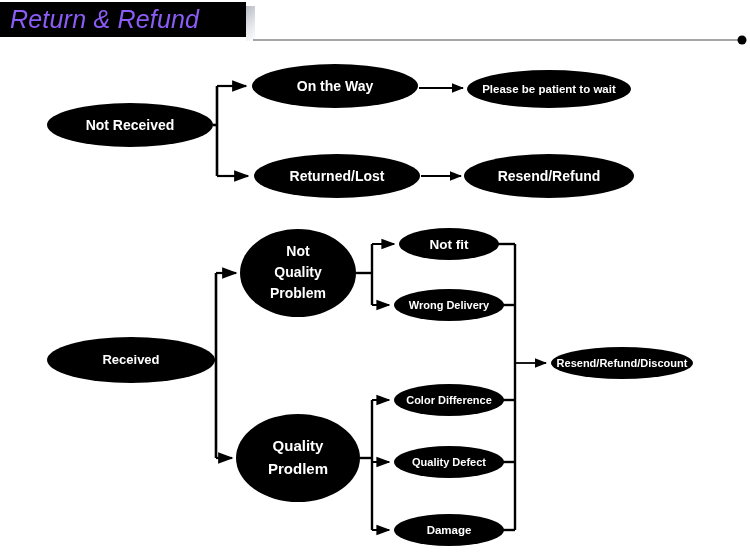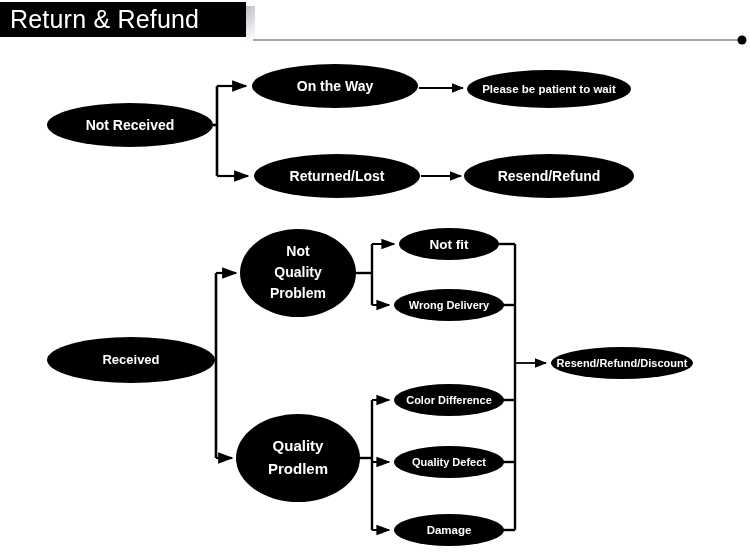--- a/index.html
+++ b/index.html
@@ -23,26 +23,27 @@
     top: 2px;
     width: 246px;
     height: 35px;
     background: #000000;
     display: flex;
     align-items: center;
     padding-left: 10px;
     box-sizing: border-box;
   }
   #title-text {
-    color: #ffffff;
+    color: #8b5cf6;
     font-size: 25px;
     font-weight: 400;
     letter-spacing: 0.2px;
     line-height: 1;
     white-space: nowrap;
+    font-style: italic;
   }
   #title-shadow {
     position: absolute;
     left: 246px;
     top: 6px;
     width: 9px;
     height: 35px;
     background: linear-gradient(135deg, #b9bcc4 0%, #e6e8ec 60%, #ffffff 100%);
   }
 

